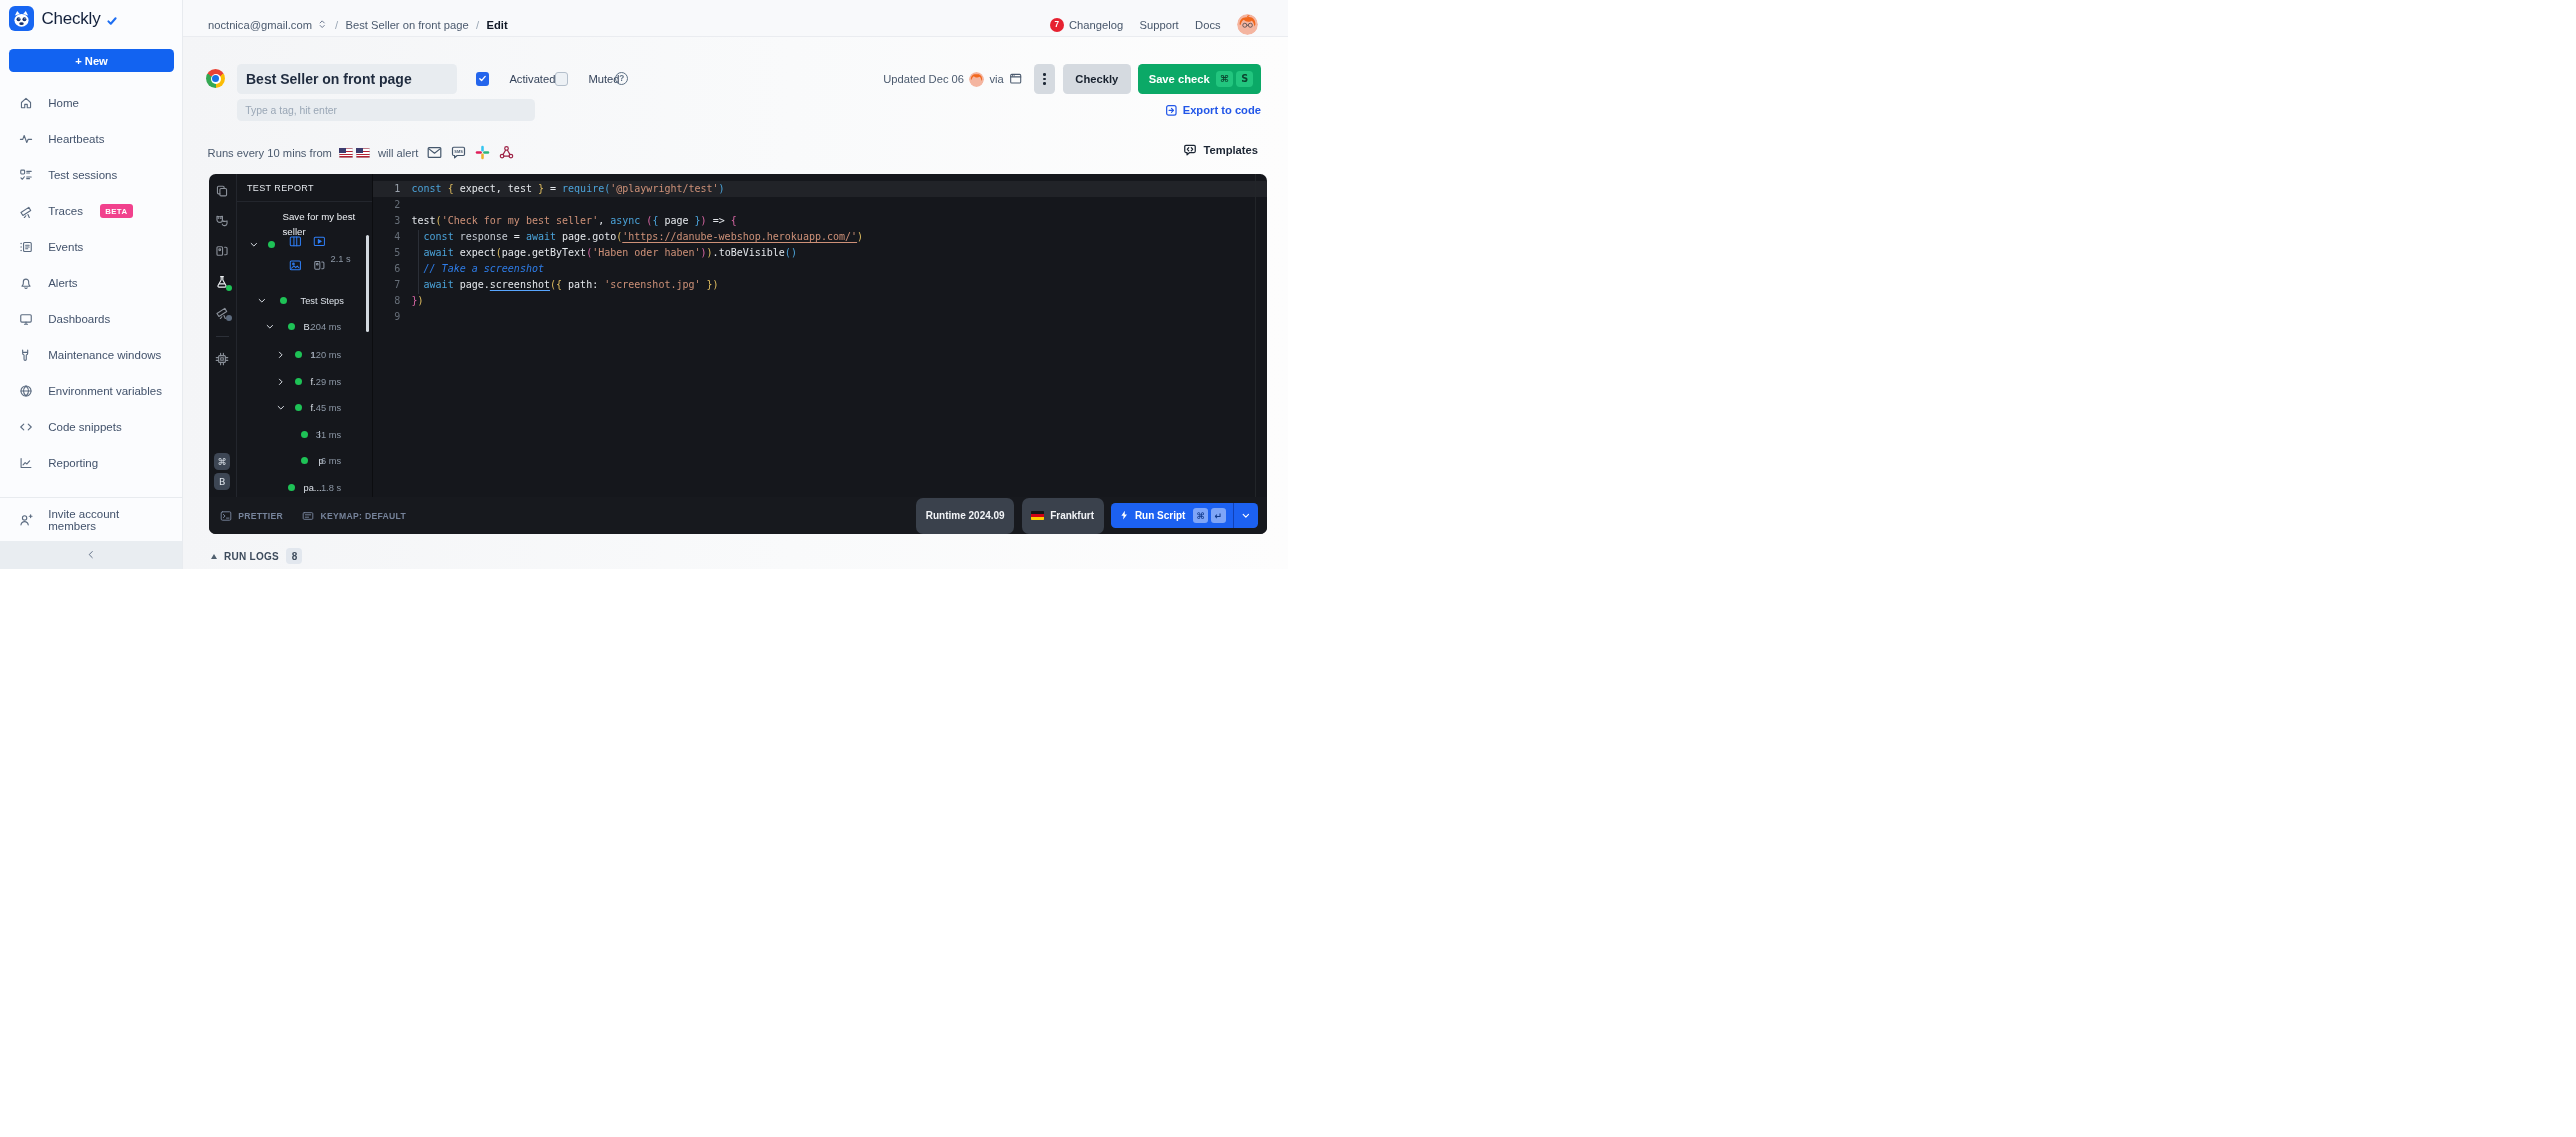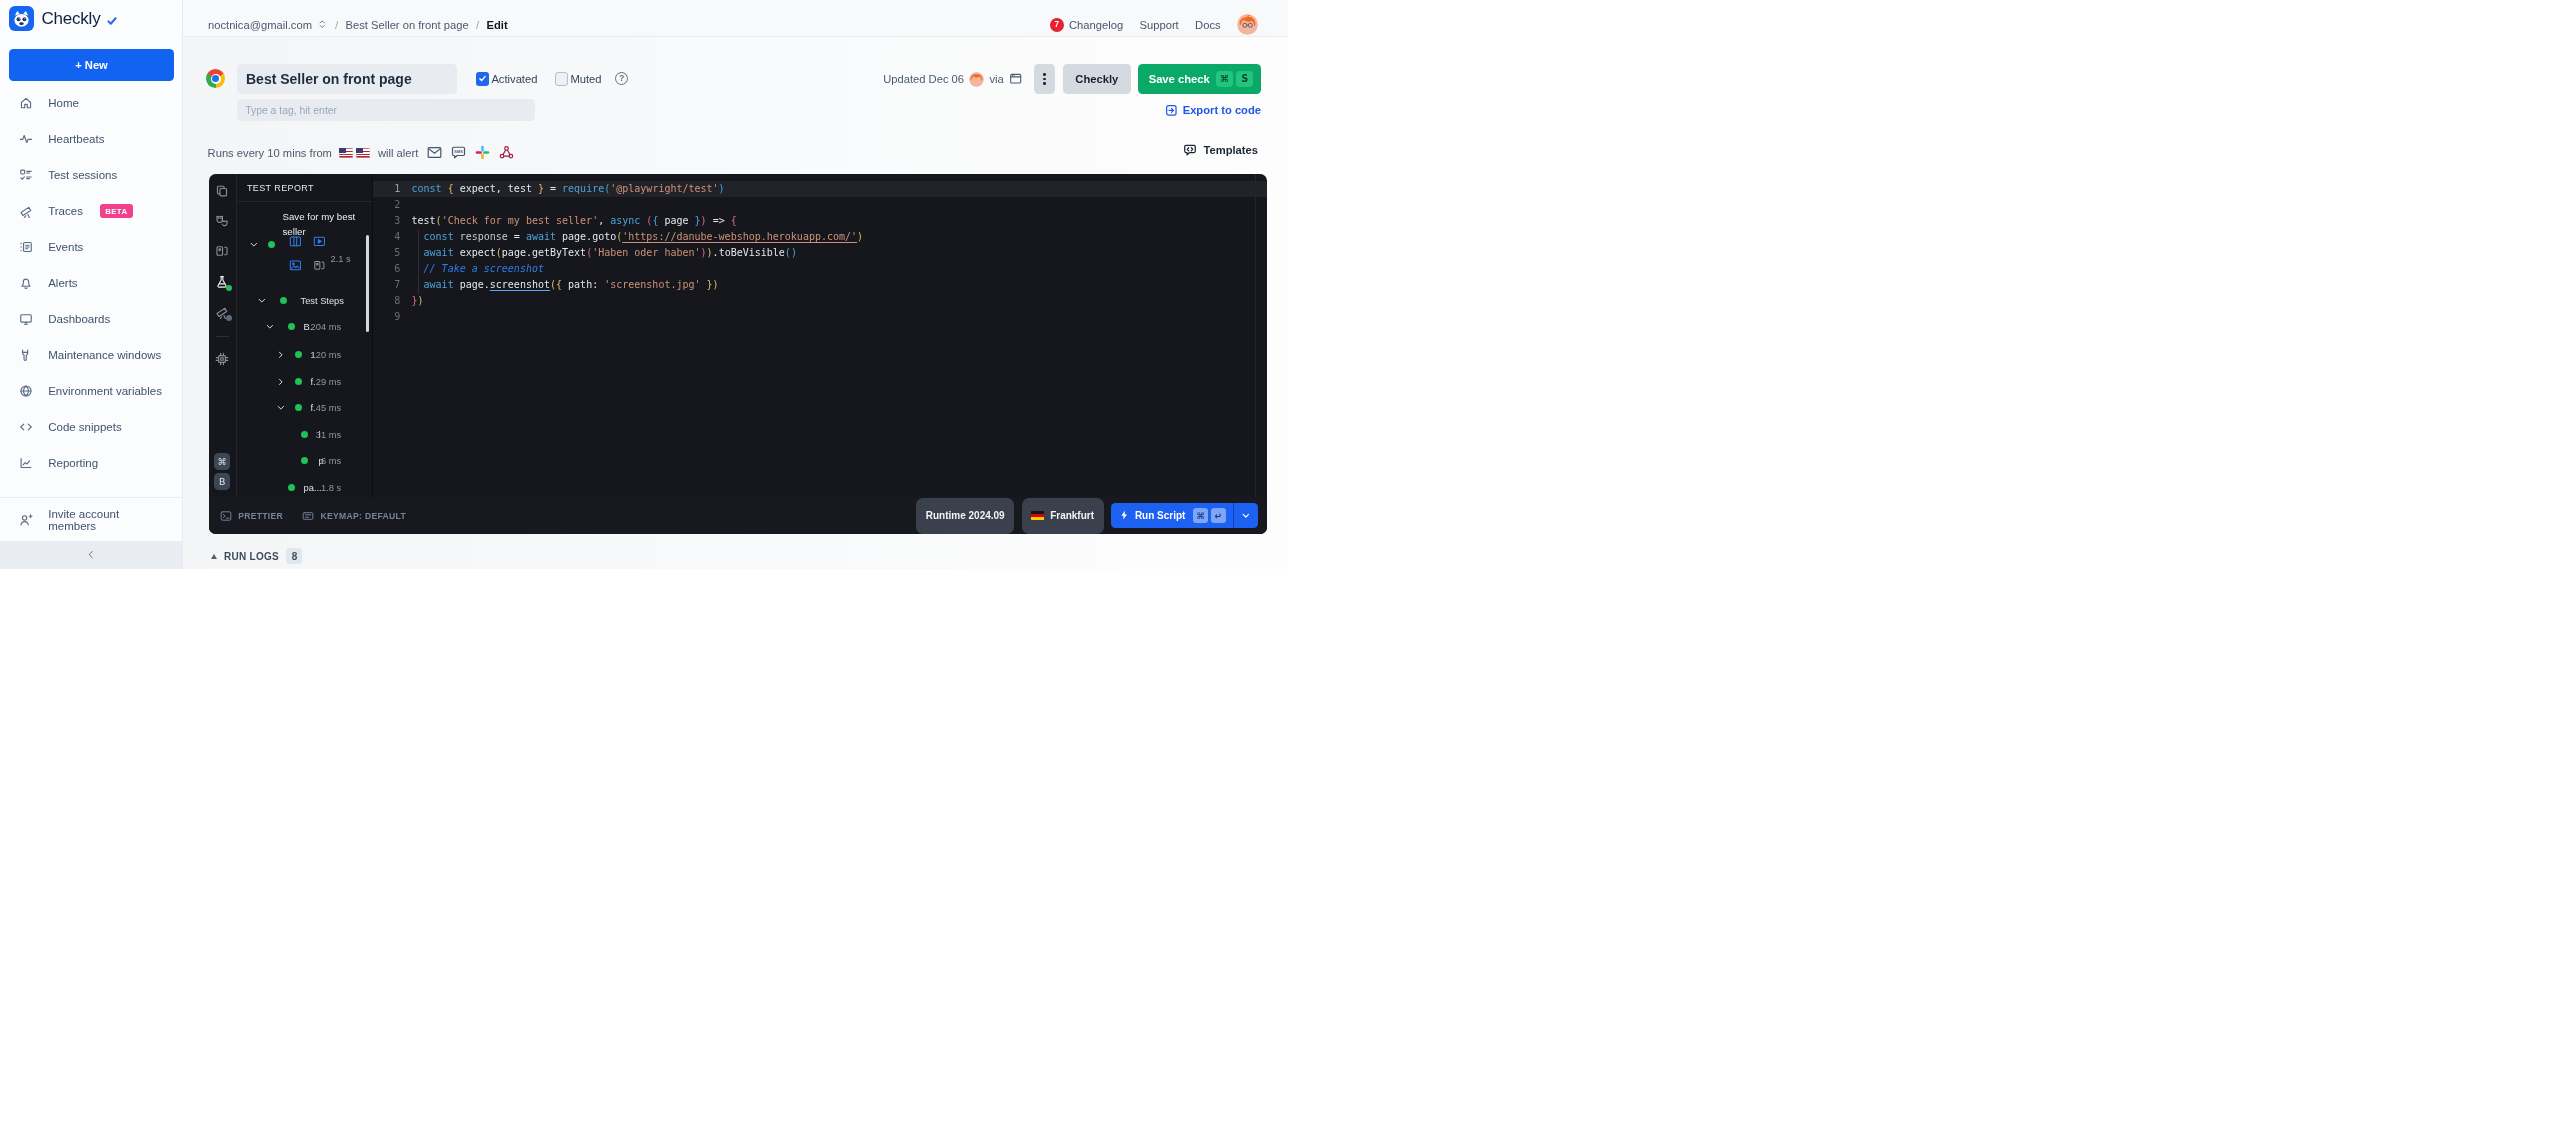--- a/index.html
+++ b/index.html
@@ -7,21 +7,21 @@
   body{position:relative;background:#fff;font-family:"Liberation Sans",sans-serif;overflow:hidden}
   .ic{width:100%;height:100%;display:block}
 
   
   .sidebar{position:absolute;left:0;top:0;bottom:0;width:183px;background:#fbfcfe;border-right:0.7px solid #e8ebef;z-index:3}
   .logo-row{display:flex;align-items:center;gap:7.4px;height:37px;padding:0 9px}
   .logo-mark{width:25px;height:25px;flex:none}
   .wordmark{font-size:17px;font-weight:400;color:#13213c;letter-spacing:-0.2px}
   .logocheck{width:12px;height:12px;color:#1d6ef2;margin-left:-2.2px;margin-top:4.5px}
   .logocheck svg{stroke-width:3.4}
-  .new-btn{position:absolute;left:9px;top:49px;width:165px;height:32px;background:#1263f1;color:#fff;border:none;border-radius:4.5px;font-size:11.2px;font-weight:600;font-family:inherit;display:flex;align-items:center;justify-content:center;cursor:pointer}
+  .new-btn{position:absolute;left:9px;top:49px;width:165px;height:23px;background:#1263f1;color:#fff;border:none;border-radius:4.5px;font-size:11.2px;font-weight:600;font-family:inherit;display:flex;align-items:center;justify-content:center;cursor:pointer}
   .nav{position:absolute;top:85px;left:0;right:0}
   .nav-item{height:36px;display:flex;align-items:center;padding:0 10.4px 0 18.6px;gap:15.6px;color:#42526b;font-size:11.5px;cursor:pointer}
   .nico{width:14px;height:14px;color:#5b6b80;flex:none}
   .beta{background:#f1418d;color:#fff;font-size:7.8px;font-weight:700;letter-spacing:0.4px;padding:2.2px 5.2px;border-radius:3px;margin-left:1.5px}
   .invite{position:absolute;left:0;right:0;bottom:28px;height:44px;border-top:0.7px solid #e8ebef;display:flex;align-items:center;gap:15.6px;padding:0 18.6px;color:#42526b;font-size:11.5px;background:#fbfcfe;cursor:pointer}
   .collapse{position:absolute;left:0;right:0;bottom:0;height:28px;background:#e9edf1;display:flex;align-items:center;justify-content:center;cursor:pointer}
   .collapse .ic{width:11.2px;height:11.2px;color:#53627a}
   .collapse span{width:11.2px;height:11.2px}
 
   
@@ -37,21 +37,21 @@
   .badge7{width:14px;height:14px;border-radius:50%;background:#e62130;color:#fff;font-size:8.2px;font-weight:700;display:flex;align-items:center;justify-content:center}
   .hlink{cursor:pointer}
   .avatar{width:21px;height:21px;border-radius:50%;overflow:hidden;cursor:pointer}
 
   
   .main{position:absolute;left:183px;top:37px;right:0;bottom:0;background:linear-gradient(90deg,#f4f5f7,#f9fafb 55%,#fdfdfd)}
   .chrome{position:absolute;left:23px;top:32px;width:19.4px;height:19.4px;border-radius:50%;background:conic-gradient(from 300deg,#ea4335 0 120deg,#fbbc05 0 240deg,#34a853 0 360deg)}
   .chrome::before{content:"";position:absolute;left:50%;top:50%;width:10.4px;height:10.4px;margin:-5.2px 0 0 -5.2px;border-radius:50%;background:#fff}
   .chrome::after{content:"";position:absolute;left:50%;top:50%;width:7.4px;height:7.4px;margin:-3.7px 0 0 -3.7px;border-radius:50%;background:#1a73e8}
   .title-input{position:absolute;left:54px;top:27px;width:220px;height:30px;background:#e8ecf0;border:none;border-radius:4.5px;font:600 14px "Liberation Sans",sans-serif;color:#1f2b3e;padding:0 9px}
-  .ckrow{position:absolute;top:27px;height:30px;display:flex;align-items:center;gap:2px;cursor:pointer}
+  .ckrow{position:absolute;top:27px;height:30px;display:flex;align-items:center;gap:20px;cursor:pointer}
   .cbox{width:13.4px;height:13.4px;border-radius:3px;background:#2465ec;display:flex;align-items:center;justify-content:center}
   .cbox .ic{width:9px;height:9px;color:#fff}
   .cbox svg{stroke-width:3}
   .mbox{width:13.4px;height:13.4px;border-radius:3px;background:#edf1f5;border:1.1px solid #b4bfcb}
   .lab{font-size:11.2px;color:#35435a}
   .help{position:absolute;left:432px;top:35px;width:13.4px;height:13.4px;border-radius:50%;border:1.2px solid #5d7084;color:#5d7084;font-size:8.2px;font-weight:700;display:flex;align-items:center;justify-content:center;cursor:pointer}
   .hdr-right{position:absolute;right:27px;top:27px;height:30px;display:flex;align-items:center;gap:7.4px}
   .updated{display:flex;align-items:center;gap:5.2px;color:#4b5a6e;font-size:11.2px;margin-right:4.5px}
   .mini-avatar{width:15px;height:15px;border-radius:50%;overflow:hidden}
   .viaicon{width:13.4px;height:13.4px;color:#4b5a6e}

